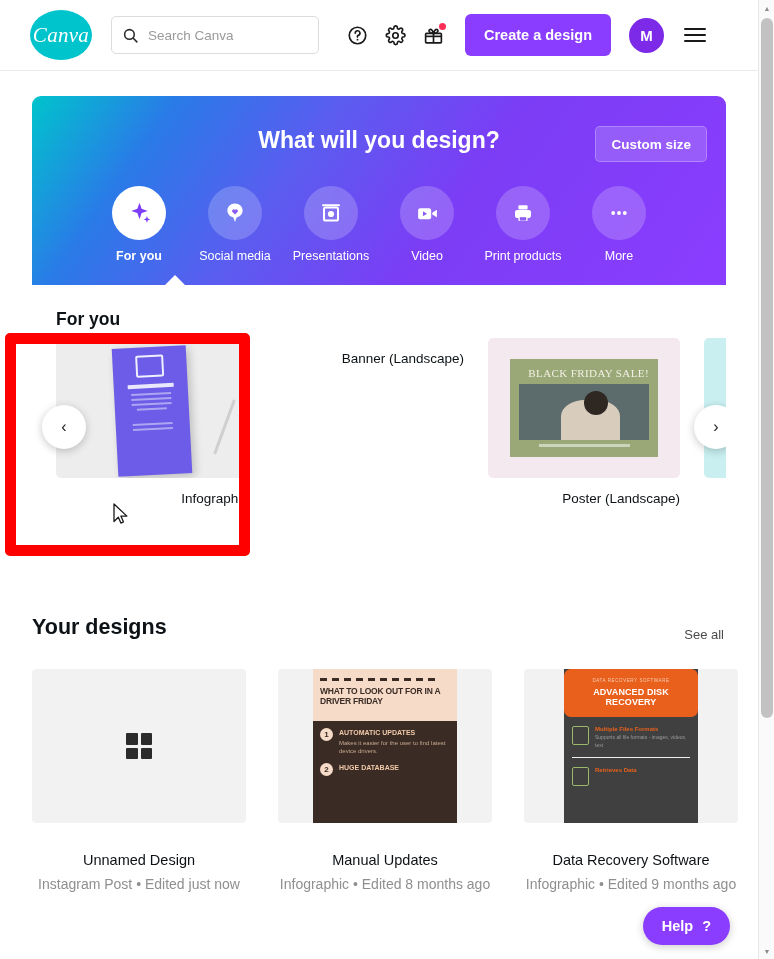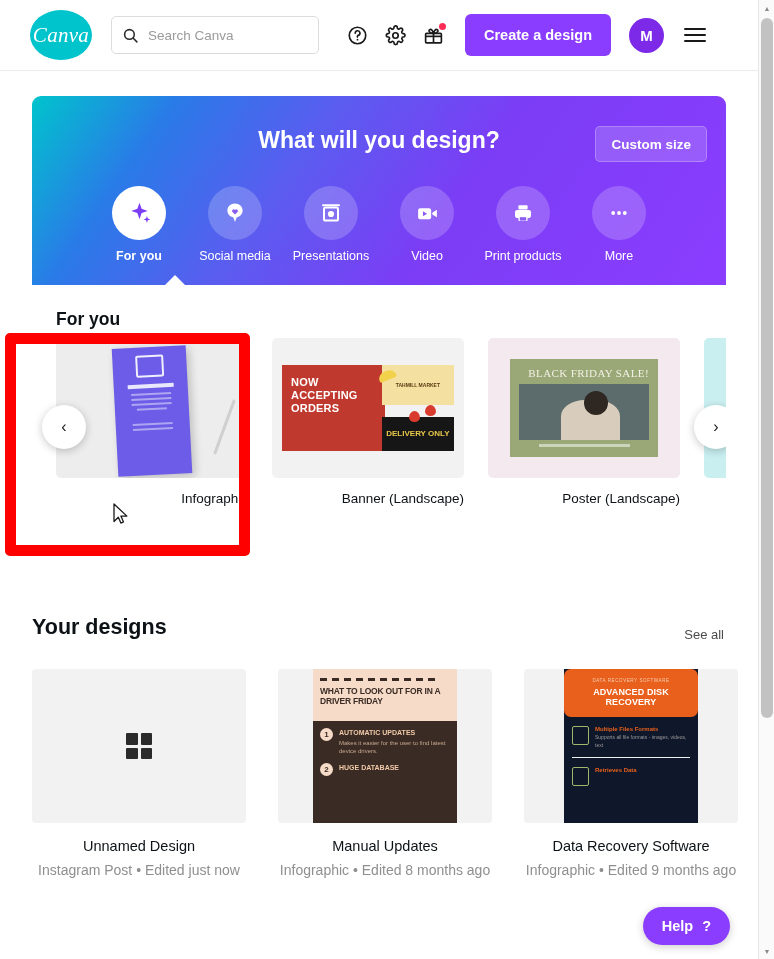--- a/index.html
+++ b/index.html
@@ -88,37 +88,37 @@
   
   .cursor { position:absolute; left:113px; top:503px; z-index:55; }
 
   
   .sec-designs { position:absolute; left:32px; top:615px; width:694px; }
   .designs-h { font-size:21.5px; font-weight:bold; color:#0d1216; display:inline-block; }
   .see-all { position:absolute; right:2px; top:12px; font-size:13px; color:#4b4b4b; cursor:pointer; }
   .dgrid { display:flex; gap:32px; margin-top:29px; }
   .dcard { width:214px; cursor:pointer; }
   .dthumb { width:214px; height:154px; background:#f2f2f2; border-radius:4px; overflow:hidden; display:flex; align-items:center; justify-content:center; position:relative; }
-  .dname { margin-top:15px; text-align:center; font-size:14.5px; color:#0d1216; }
+  .dname { margin-top:29px; text-align:center; font-size:14.5px; color:#0d1216; }
   .dmeta { margin-top:8px; text-align:center; font-size:14px; color:#8f8f8f; }
 
   .d-grid-ic { width:26px; height:26px; display:grid; grid-template-columns:1fr 1fr; grid-template-rows:1fr 1fr; gap:3px; }
   .d-grid-ic i { background:#2b2b2b; border-radius:1px; display:block; }
 
   .d-manual { width:144px; height:154px; background:#3a2b25; position:relative; }
   .d-manual .top { background:#f6dcc8; height:52px; padding:9px 7px 0; }
   .d-manual .dots { display:flex; gap:5px; margin-bottom:5px; }
   .d-manual .dots i { width:7px; height:3px; background:#3a2b25; display:block; }
   .d-manual .ht { font-size:8.5px; font-weight:bold; color:#3a2b25; line-height:1.22; letter-spacing:-.2px; }
   .d-manual .item { display:flex; gap:6px; padding:7px 7px 0; }
   .d-manual .num { width:13px; height:13px; border-radius:50%; background:#f6dcc8; color:#3a2b25; font-size:8px; font-weight:bold; display:flex; align-items:center; justify-content:center; flex:0 0 auto; }
   .d-manual .ttxt { font-size:7px; font-weight:bold; color:#f0c9a8; line-height:1.3; }
   .d-manual .btxt { font-size:6px; color:#c7a98f; line-height:1.4; margin-top:2px; }
 
-  .d-recov { width:134px; height:154px; background:#0f172a; position:relative; }
+  .d-recov { width:134px; height:154px; background:#404040; position:relative; }
   .d-recov .hd { background:#e8601c; border-radius:7px; padding:9px 8px 10px; text-align:center; }
   .d-recov .sub { font-size:4.5px; color:#f7cdb4; letter-spacing:.6px; }
   .d-recov .big { font-size:9px; font-weight:bold; color:#fff; margin-top:4px; letter-spacing:.1px; }
   .d-recov .row { display:flex; gap:6px; padding:9px 8px 0; }
   .d-recov .ic { width:17px; height:19px; border:1.4px solid #9cb86a; border-radius:2px; flex:0 0 auto; }
   .d-recov .rt { font-size:6px; font-weight:bold; color:#e8601c; }
   .d-recov .rb { font-size:5px; color:#999; line-height:1.5; margin-top:2px; }
   .d-recov .sep { height:1px; background:#eee; margin:8px 8px 0; }
 
   .drow2 { display:flex; gap:32px; margin-top:26px; }
@@ -278,30 +278,20 @@
               <div class="ln" style="width:30px;"></div>
               <div class="ln" style="margin-top:10px;"></div>
                 <div class="ln"></div>
             </div>
             <div class="pen"></div>
           </div>
           <div class="clabel">Infographic</div>
         </div>
 
         <div class="ccard">
-          <div class="cthumb t-banner">
-            <div class="in">
-              <div class="redp">NOW ACCEPTING ORDERS</div>
-              <div class="rtop">TAHMILL MARKET</div>
-              <div class="rbot">DELIVERY ONLY</div>
-              <div class="ban"></div>
-              <div class="berry" style="right:18px; top:40px;"></div>
-              <div class="berry" style="right:34px; top:46px;"></div>
-            </div>
-          </div>
           <div class="clabel">Banner (Landscape)</div>
         </div>
 
         <div class="ccard">
           <div class="cthumb t-poster">
             <div class="in">
               <div class="ttl">BLACK FRIDAY SALE!</div>
               <div class="ph">
                   <div class="body"></div>
                   <div class="head"></div>

